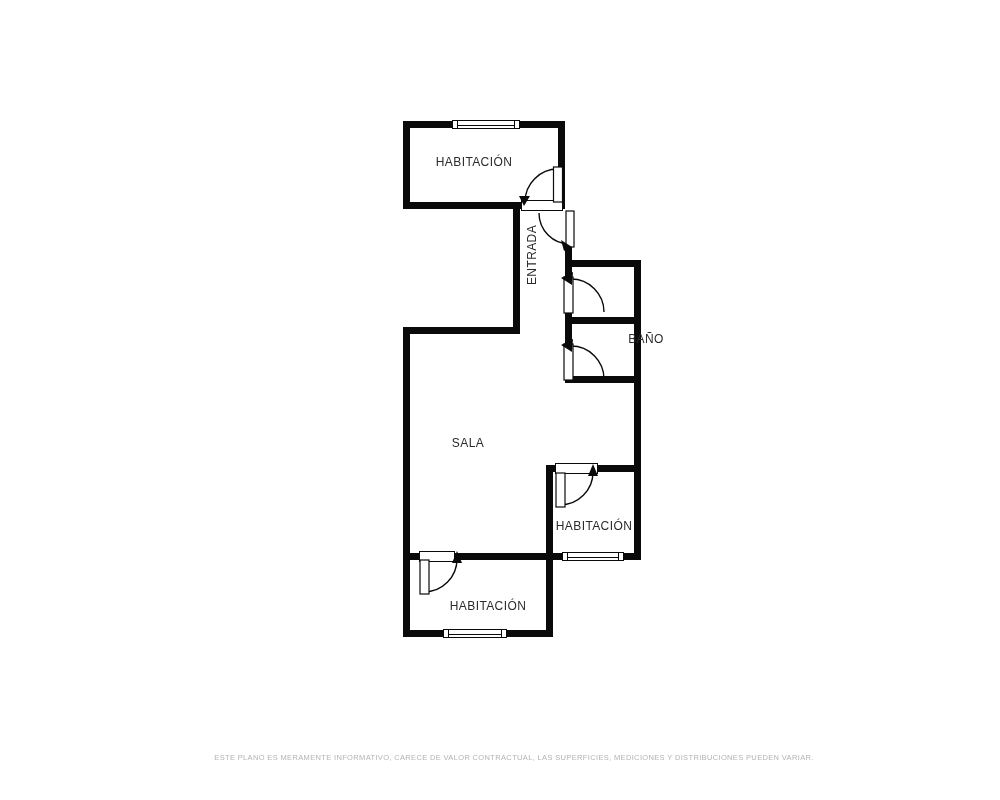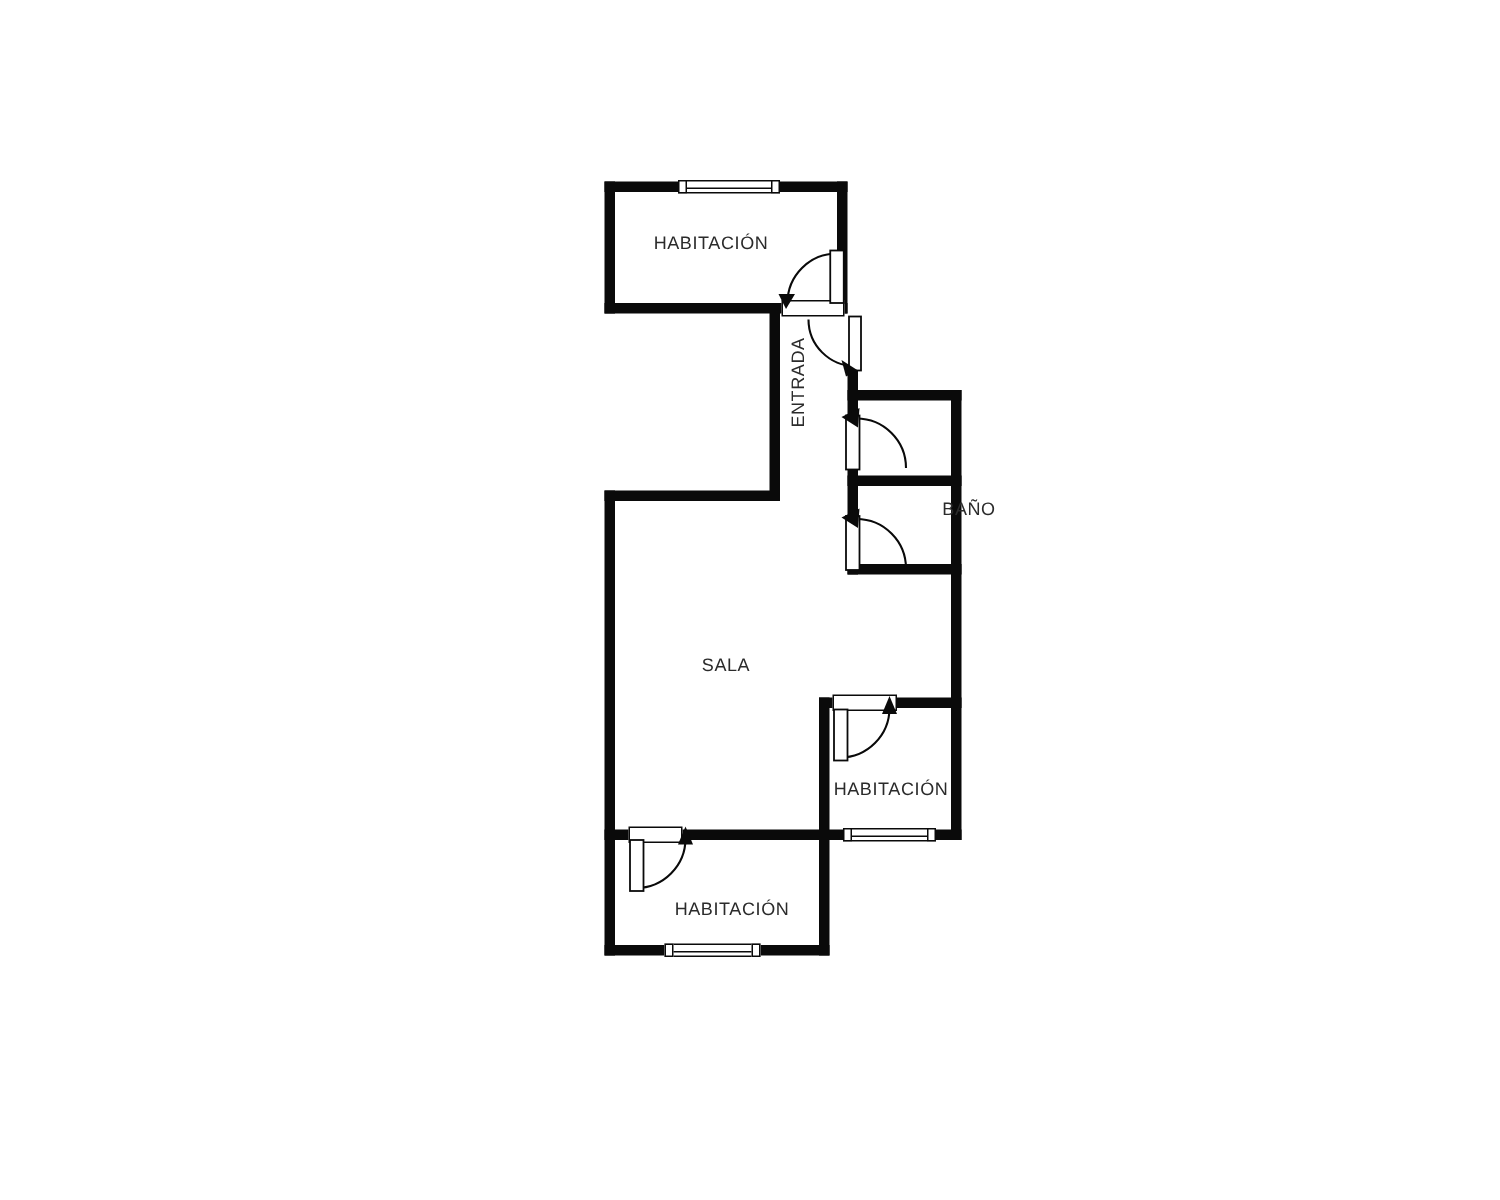--- a/index.html
+++ b/index.html
@@ -128,17 +128,18 @@
 
   <svg class="door" style="left:410px;top:548px;" width="56" height="56" viewBox="0 0 56 56">
     <path d="M 14 44 A 33 33 0 0 0 47 11" fill="none" stroke="#0a0a0a" stroke-width="1.4"></path>
     <rect x="10" y="12" width="9" height="34" fill="#fff" stroke="#0a0a0a" stroke-width="1.2"></rect>
     <polygon points="47,3 42,15 52,15" fill="#0a0a0a"></polygon>
   </svg>
 
   <div class="room-label" style="left:474px;top:162px;">HABITACIÓN</div>
   <div class="room-label vertical" style="left:532px;top:255px;">ENTRADA</div>
   <div class="room-label" style="left:646px;top:339px;">BAÑO</div>
-  <div class="room-label" style="left:484px;top:443px;">SALA</div>
+  <div class="room-label" style="left:468px;top:443px;">SALA</div>
   <div class="room-label" style="left:594px;top:526px;">HABITACIÓN</div>
   <div class="room-label" style="left:488px;top:606px;">HABITACIÓN</div>
 
+  <div class="disclaimer">ESTE PLANO ES MERAMENTE INFORMATIVO, CARECE DE VALOR CONTRACTUAL, LAS SUPERFICIES, MEDICIONES Y DISTRIBUCIONES PUEDEN VARIAR.</div>
 </div>
 
 </body></html>

